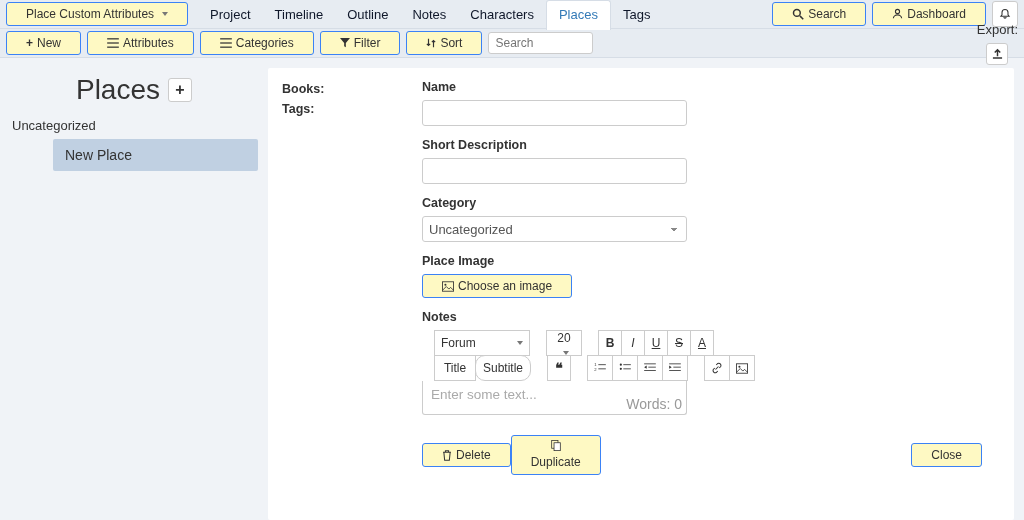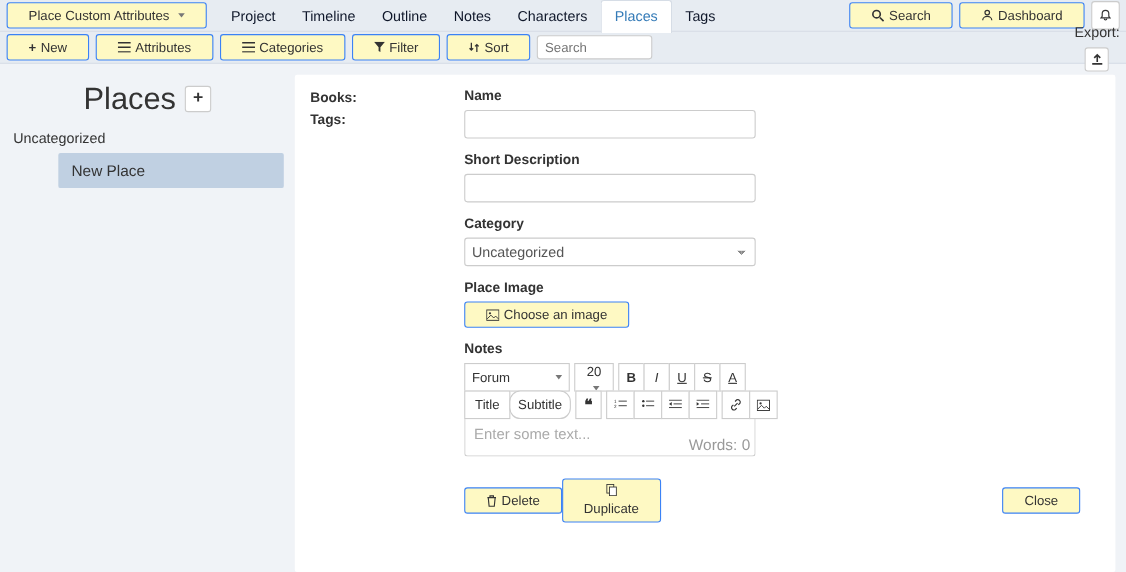--- a/index.html
+++ b/index.html
@@ -103,21 +103,21 @@
     background-size: 4px 4px, 4px 4px; background-repeat:no-repeat;
   }
   .field-block { margin-bottom:12px; }
   .et-row { display:flex; }
   .et-btn {
     border:1px solid #ccc; background:#fff; height:26px;
     min-width:24px; padding:0 6px; font-size:12px; color:#333;
     display:flex; align-items:center; justify-content:center; cursor:pointer;
     margin-left:-1px;
   }
-  .et-btn:first-child { margin-left:0; }
+  .et-btn:first-child { margin-left:12px; }
   .et-font { width:96px; justify-content:space-between; padding:0 6px; }
   .et-size { width:36px; justify-content:space-between; padding:0 4px;flex-direction:column; }
   .et-group { display:flex; margin-left:4px; }
   .editor-area {
     width:265px; height:34px; border:1px solid #ccc; border-top:none;
     border-radius:0 0 3px 3px; padding:6px 8px; color:#aaa; font-size:13.5px;
     position:relative;
   }
   .words { position:absolute; right:4px; bottom:2px; font-size:14px; color:#999; }
   .footer-row {

